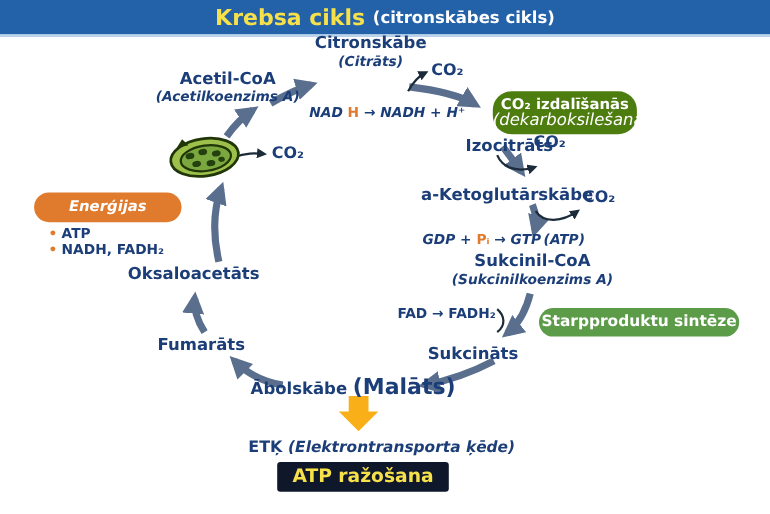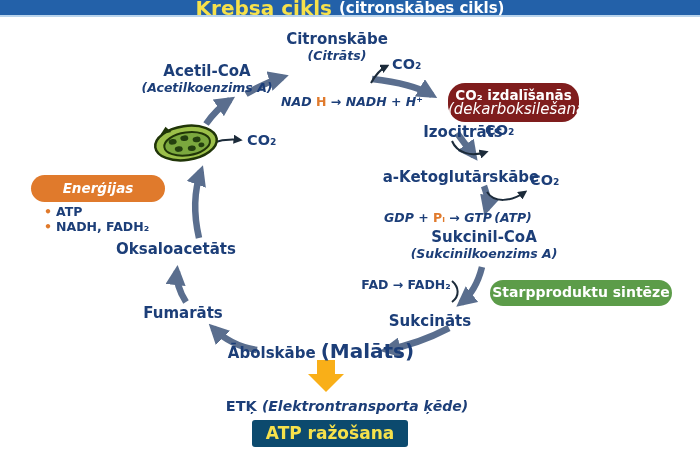--- a/index.html
+++ b/index.html
@@ -1,53 +1,53 @@
 <!DOCTYPE html>
 <html><head>
 <meta charset="utf-8">
 <style>
   * { margin:0; padding:0; box-sizing:border-box; }
   body { font-family:"DejaVu Sans","Liberation Sans",sans-serif; background:#fff; }
   .stage { position:relative; width:700px; height:467px; background:#ffffff; overflow:hidden; }
 
-  .header { position:absolute; left:0; top:0; width:700px; height:17px;
+  .header { position:absolute; left:0; top:0; width:700px; height:33px;
             background:#2361A9; border-bottom:2px solid #b9d4ec;
             display:flex; align-items:center; justify-content:center; gap:7px; }
   .header .t1 { color:#F6E14B; font-weight:bold; font-size:20px; }
   .header .t2 { color:#ffffff; font-weight:bold; font-size:15px; }
 
   .lbl { position:absolute; color:#1C3E78; text-align:center; white-space:nowrap; }
   .metab { font-size:15px; font-weight:bold; }
   .alt   { font-size:12.5px; font-style:italic; font-weight:600; }
   .co2   { font-size:14.5px; font-weight:bold; color:#1C3E78; }
   .rxn   { font-size:12.5px; font-weight:bold; font-style:italic; color:#1C3E78; }
   .rxn .hl { color:#E07A2C; font-style:normal; }
 
   .pill { position:absolute; color:#fff; text-align:center; }
-  .pill-purple { left:448px; top:83px; width:131px; height:39px; background:#7f1d1d;
+  .pill-purple { left:448px; top:83px; width:131px; height:39px; background:#4d7c0f;
                  border-radius:17px; padding-top:4px; }
   .pill-purple .l1 { font-size:13.5px; font-weight:bold; line-height:16px; }
   .pill-purple .l2 { font-size:15px; font-weight:normal; font-style:italic; line-height:13px; }
   .pill-orange { left:31px; top:175px; width:134px; height:27px; background:#E07A2C;
                  border-radius:14px; font-size:13.5px; font-weight:bold; font-style:italic;
                  line-height:26px; }
   .pill-green  { left:490px; top:280px; width:182px; height:26px; background:#5C9C49;
                  border-radius:13px; font-size:14px; font-weight:bold; line-height:25px; }
 
   .bullets { position:absolute; text-align:left; }
   .bullets .bi { position:relative; padding-left:12px; color:#1C3E78;
                  font-weight:bold; font-size:12.5px; }
   .bullets .bi::before { content:"•"; position:absolute; left:0; top:0; }
   .bullets-energy .bi::before { color:#E07A2C; }
   .bullets-green .bi { font-style:italic; width:180px; white-space:normal; line-height:14.5px;
                        margin-bottom:4px; }
   .bullets-green .bi::before { color:#5C9C49; }
 
   .atp-box { position:absolute; left:252px; top:420px; width:156px; height:27px;
-             background:#0c4a6e; border-radius:3px; text-align:center;
+             background:#0f172a; border-radius:3px; text-align:center;
              color:#F6E14B; font-weight:bold; font-size:17px; line-height:27px; }
 
   svg.layer { position:absolute; left:0; top:0; width:700px; height:467px; pointer-events:none; }
 </style>
 </head>
 <body>
 
 <div class="stage">
 
   <div class="header">

